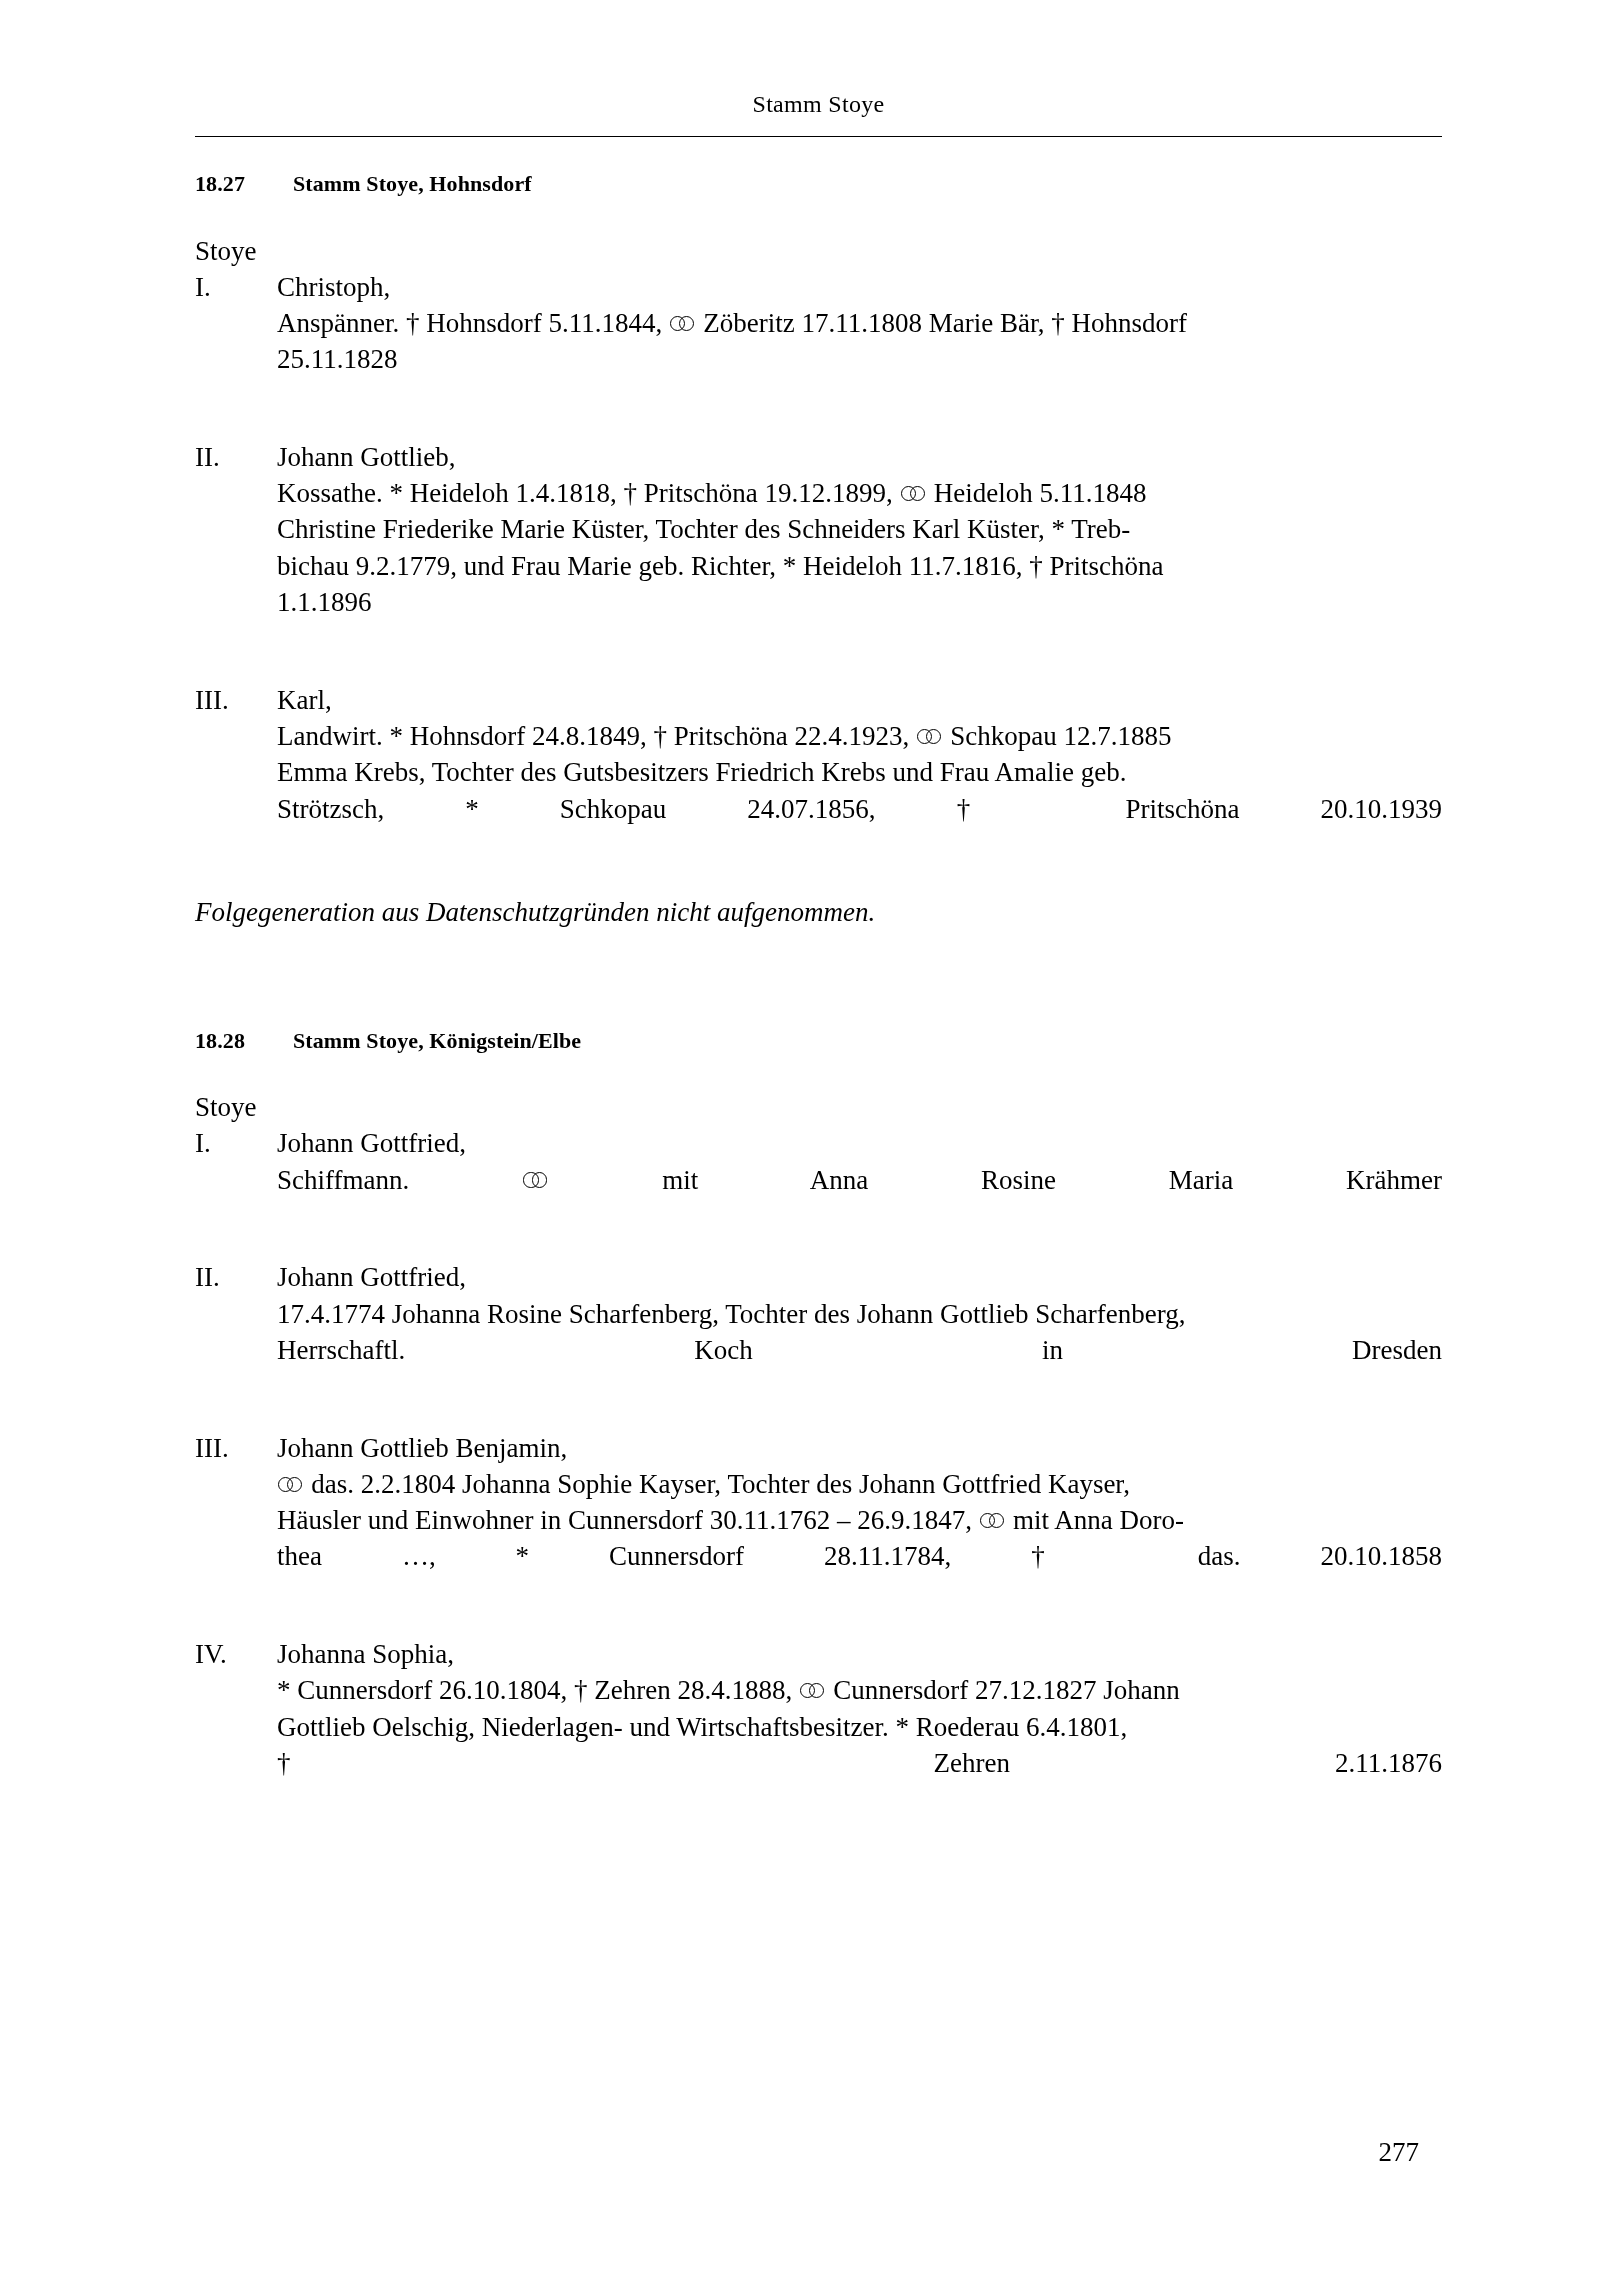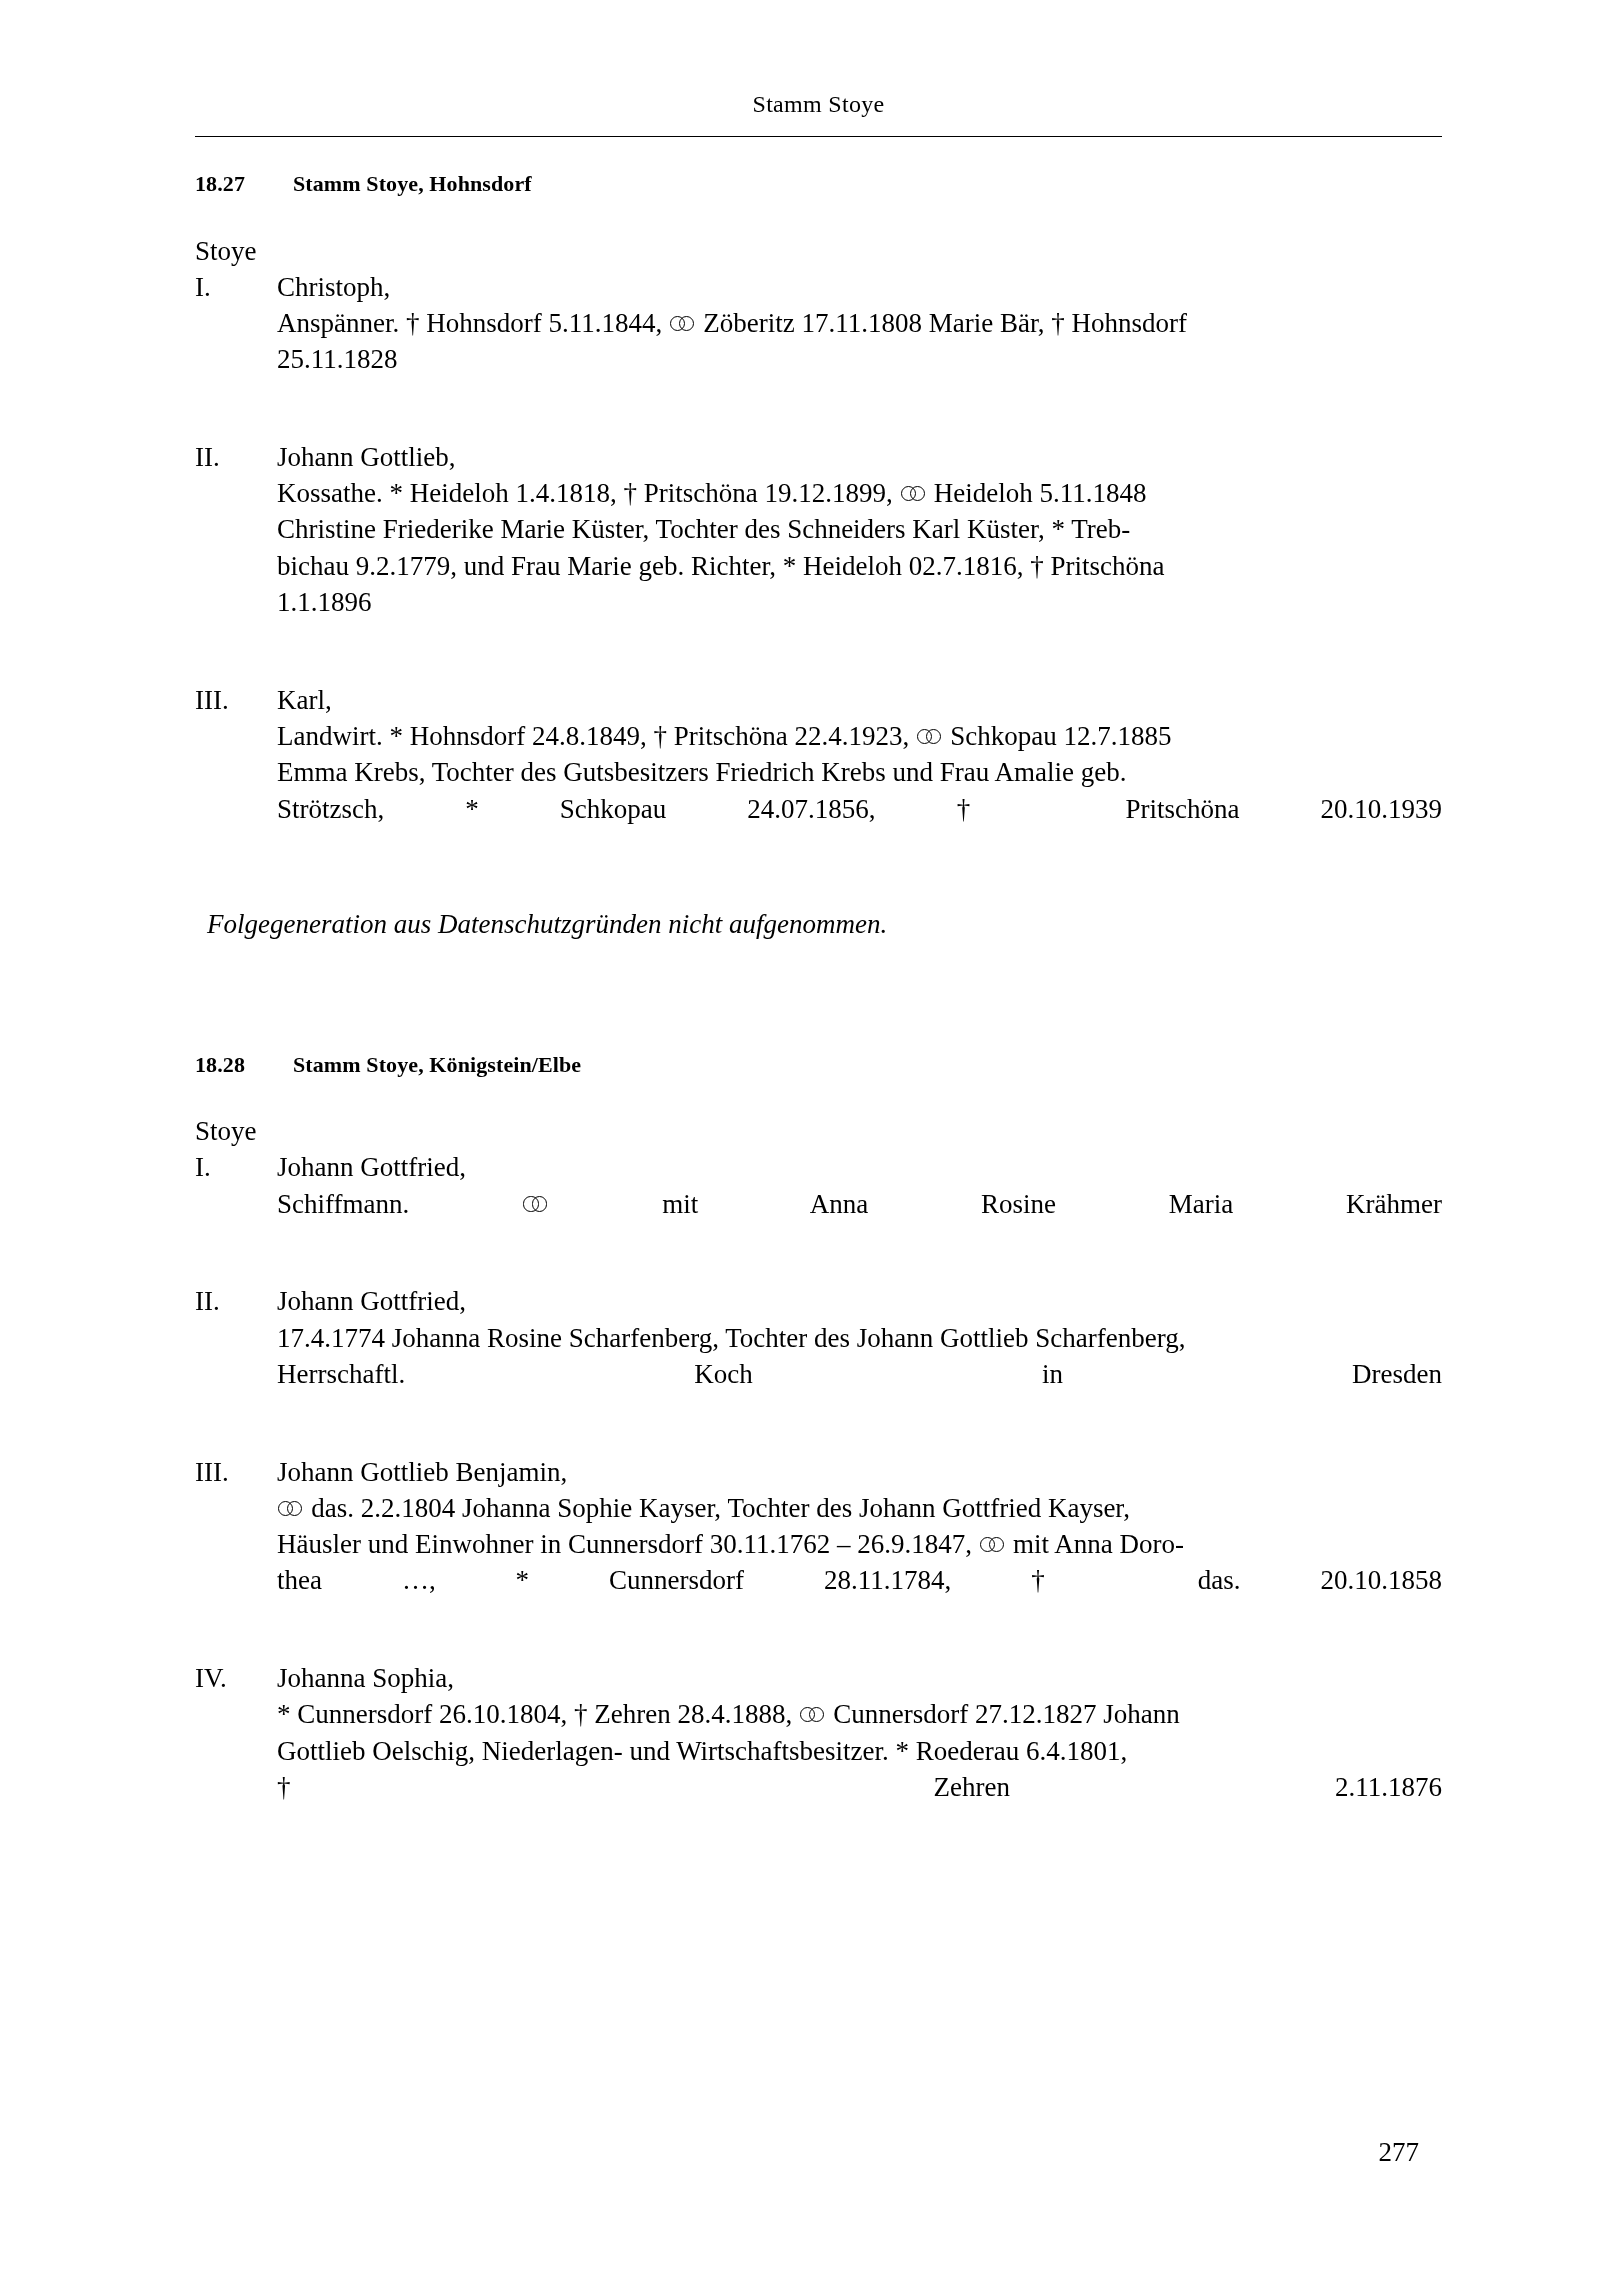--- a/index.html
+++ b/index.html
@@ -95,21 +95,21 @@
   .entry .detail:last-child::after {
     content: "";
     display: inline-block;
     width: 100%;
   }
 
   .privacy-note {
     font-style: italic;
     font-size: 27px;
     line-height: 1.35;
-    margin: 12px;
+    margin: 0;
   }
 
   
   .sp-after-heading { height: 36px; }
   .sp-entry         { height: 25px; }
   .sp-note          { height: 31px; }
   .sp-section-gap   { height: 96px; }
 
   
   .sym-marriage {
@@ -161,21 +161,21 @@
           <span class="detail">25.11.1828</span>
         </div>
       </div>
       <div class="sp-entry"></div>
       <div class="entry">
         <div class="roman">II.</div>
         <div class="entry-body">
           <span class="person-name">Johann Gottlieb,</span>
           <span class="detail">Kossathe. * Heideloh 1.4.1818, † Pritschöna 19.12.1899, <span class="sym-marriage"><i class="a"></i><i class="b"></i></span> Heideloh 5.11.1848</span>
           <span class="detail">Christine Friederike Marie Küster, Tochter des Schneiders Karl Küster, * Treb-</span>
-          <span class="detail">bichau 9.2.1779, und Frau Marie geb. Richter, * Heideloh 02.7.1816, † Pritschöna</span>
+          <span class="detail">bichau 9.2.1779, und Frau Marie geb. Richter, * Heideloh 11.7.1816, † Pritschöna</span>
           <span class="detail">1.1.1896</span>
         </div>
       </div>
       <div class="sp-entry"></div>
       <div class="entry">
         <div class="roman">III.</div>
         <div class="entry-body">
           <span class="person-name">Karl,</span>
           <span class="detail">Landwirt. * Hohnsdorf 24.8.1849, † Pritschöna 22.4.1923, <span class="sym-marriage"><i class="a"></i><i class="b"></i></span> Schkopau 12.7.1885</span>
           <span class="detail">Emma Krebs, Tochter des Gutsbesitzers Friedrich Krebs und Frau Amalie geb.</span>

